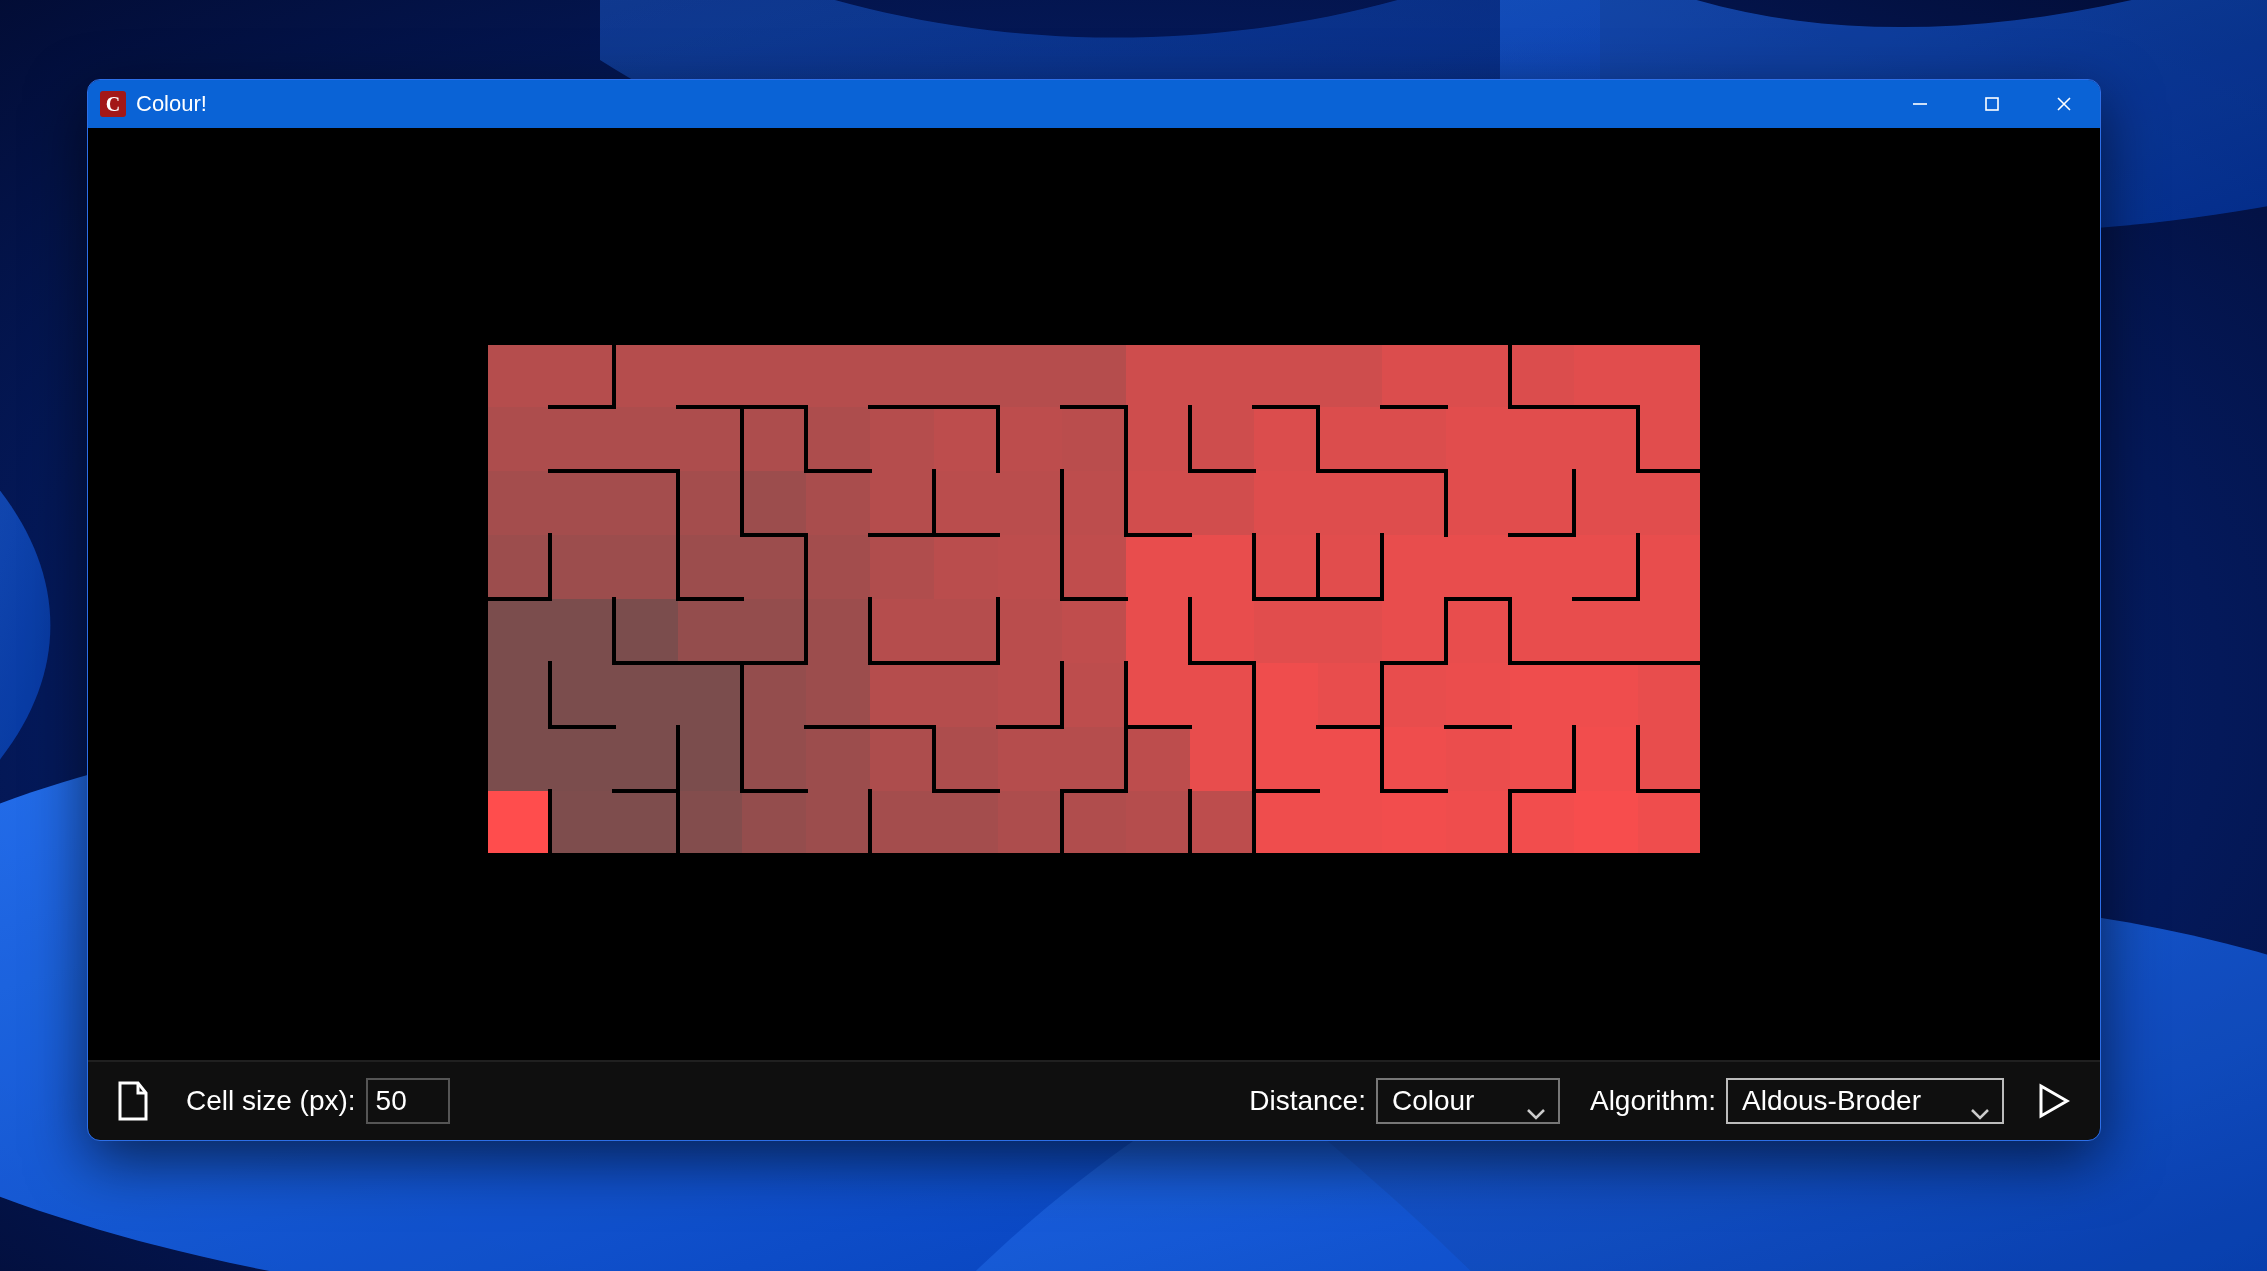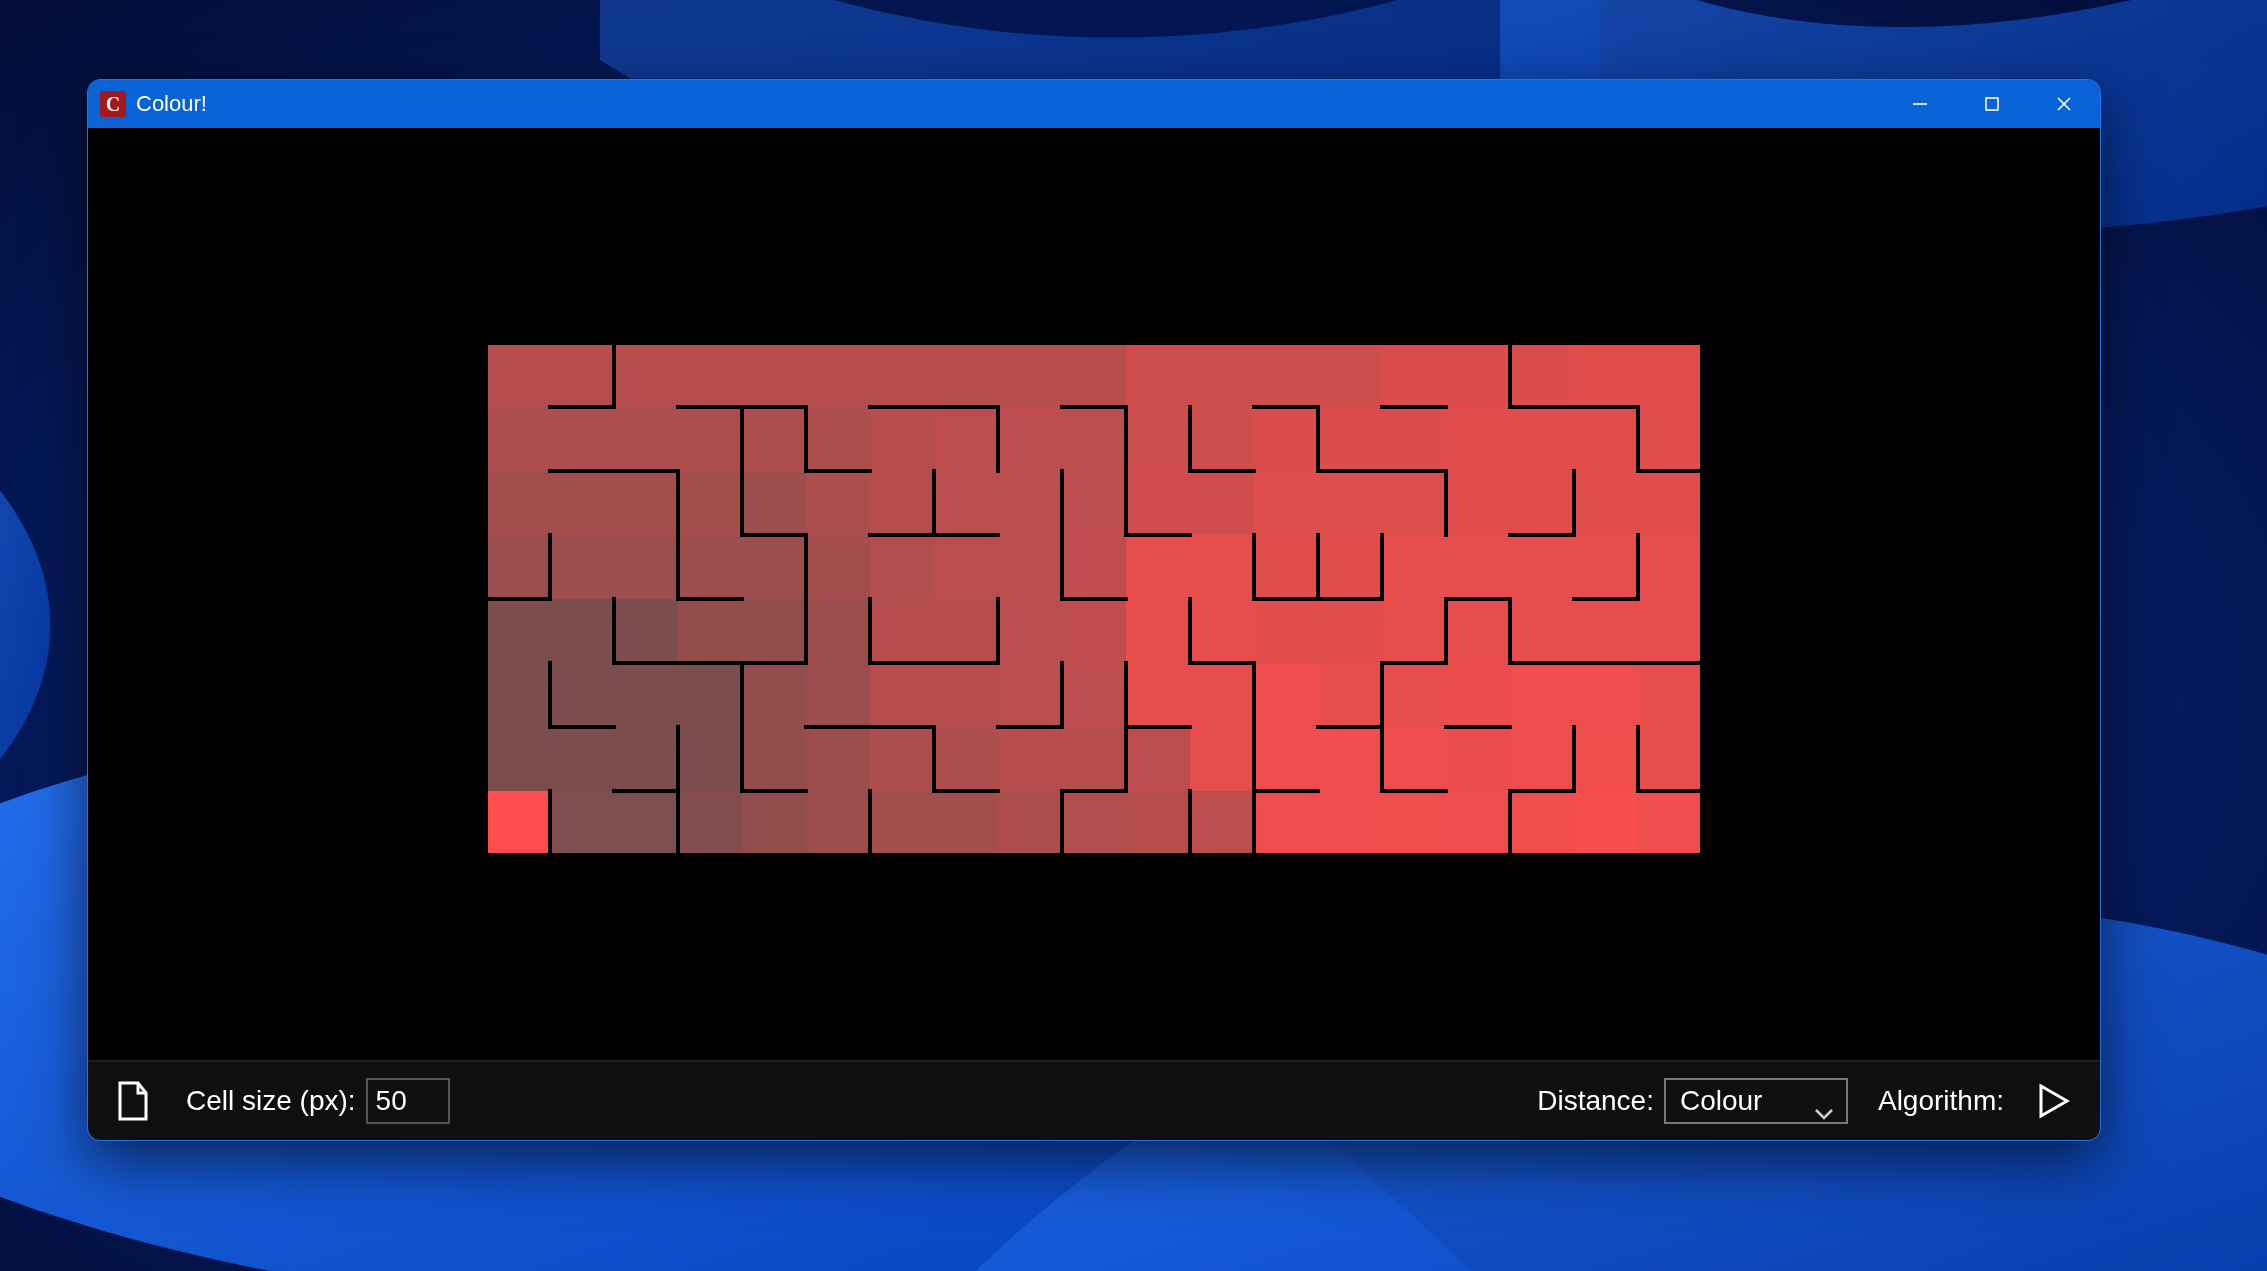--- a/index.html
+++ b/index.html
@@ -546,20 +546,29 @@
         <div class="select dist">
           <span>Colour</span>
           <div style="flex:1"></div>
           <span class="chev">
             <svg width="20" height="12" viewBox="0 0 20 12">
                 <path d="M2 2 L10 10 L18 2"></path>
               </svg>
           </span>
         </div>
         <label style="margin-left:20px">Algorithm:</label>
+        <div class="select algo">
+          <span>Aldous-Broder</span>
+          <div style="flex:1"></div>
+          <span class="chev">
+            <svg width="20" height="12" viewBox="0 0 20 12">
+                <path d="M2 2 L10 10 L18 2"></path>
+              </svg>
+          </span>
+        </div>
         <div class="play-btn">
           <svg width="34" height="36" viewBox="0 0 34 36">
               <path d="M4 3 L30 18 L4 33 Z"></path>
             </svg>
         </div>
       </div>
     </div>
 
   </div>
 </div>

